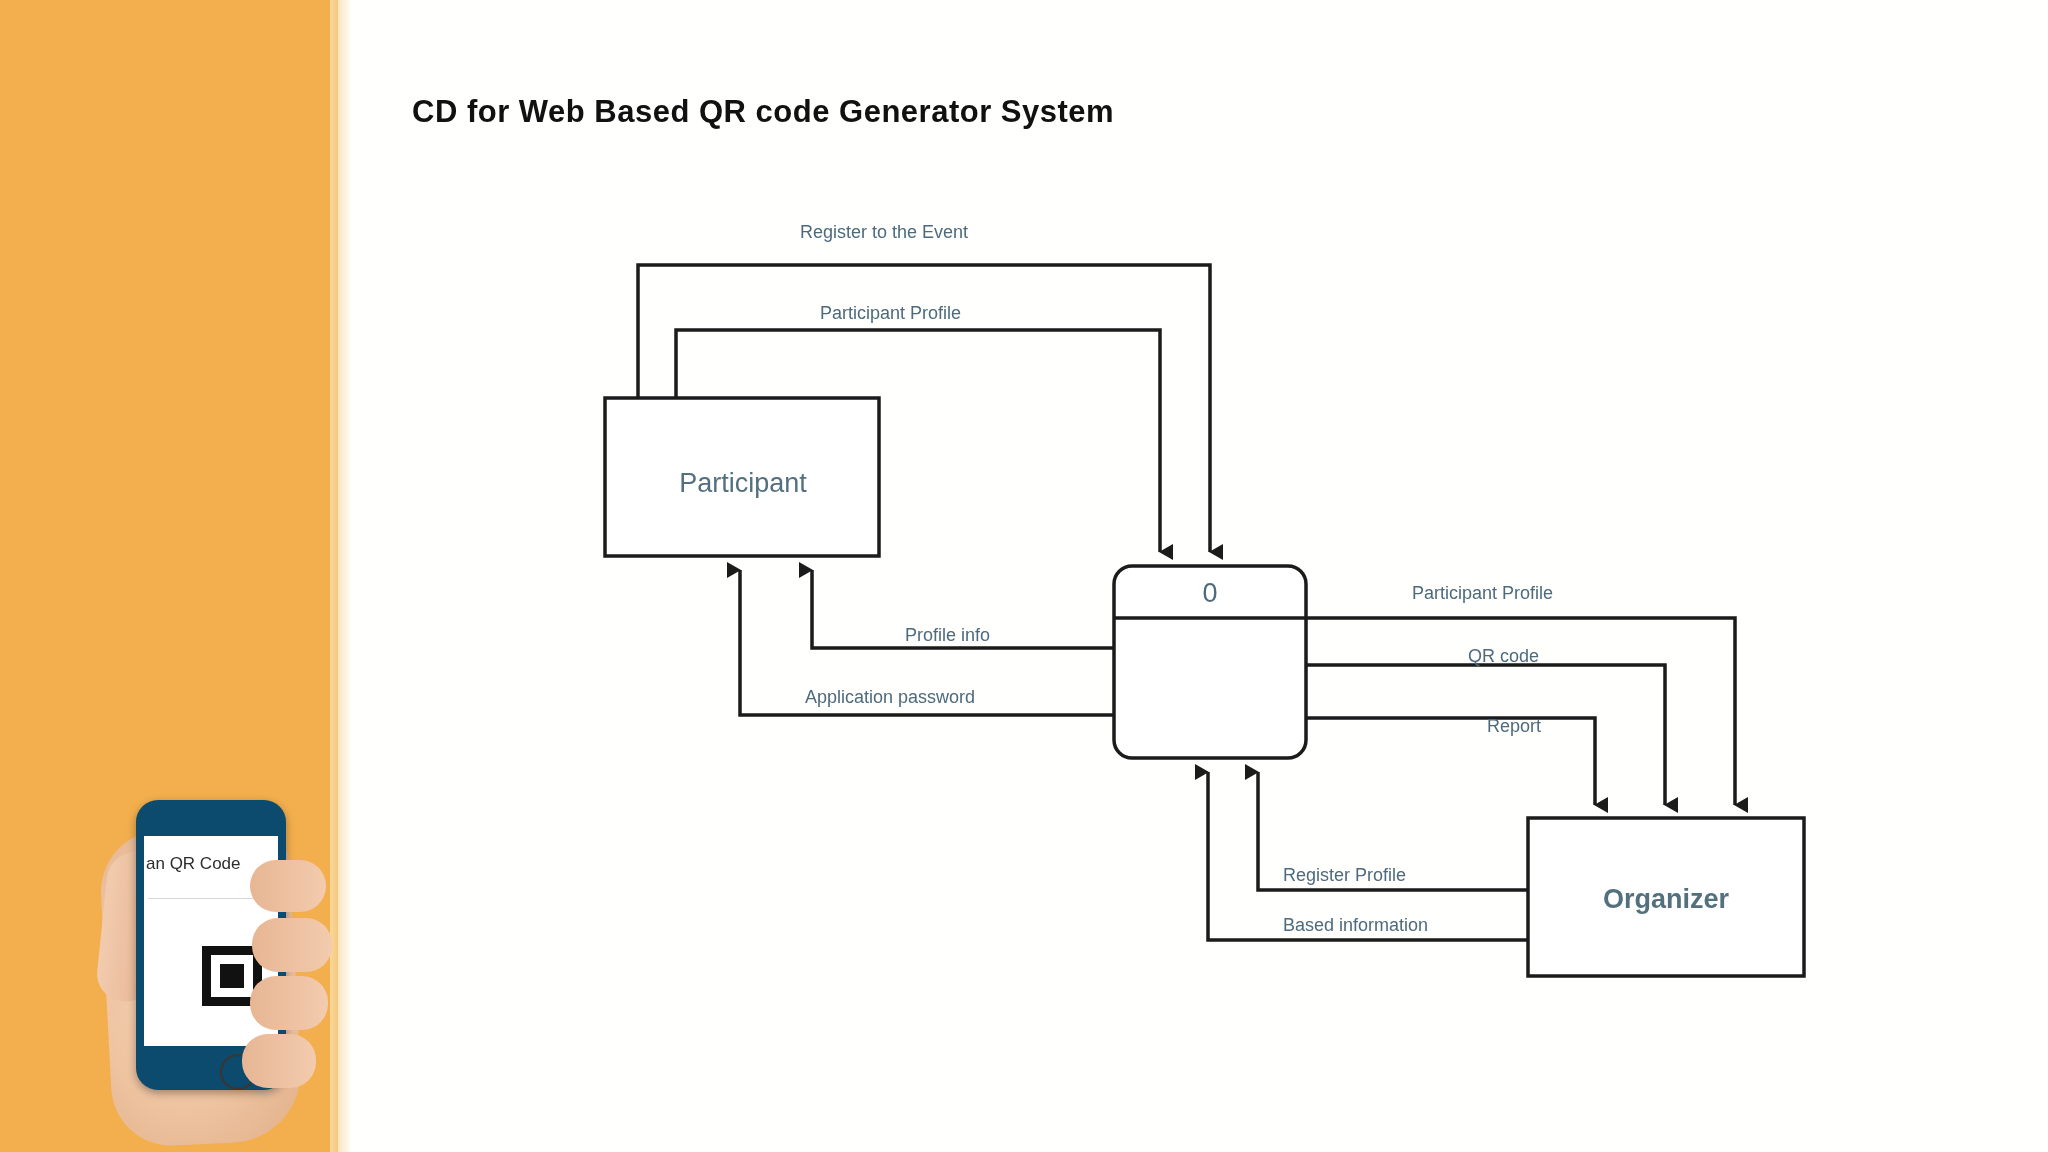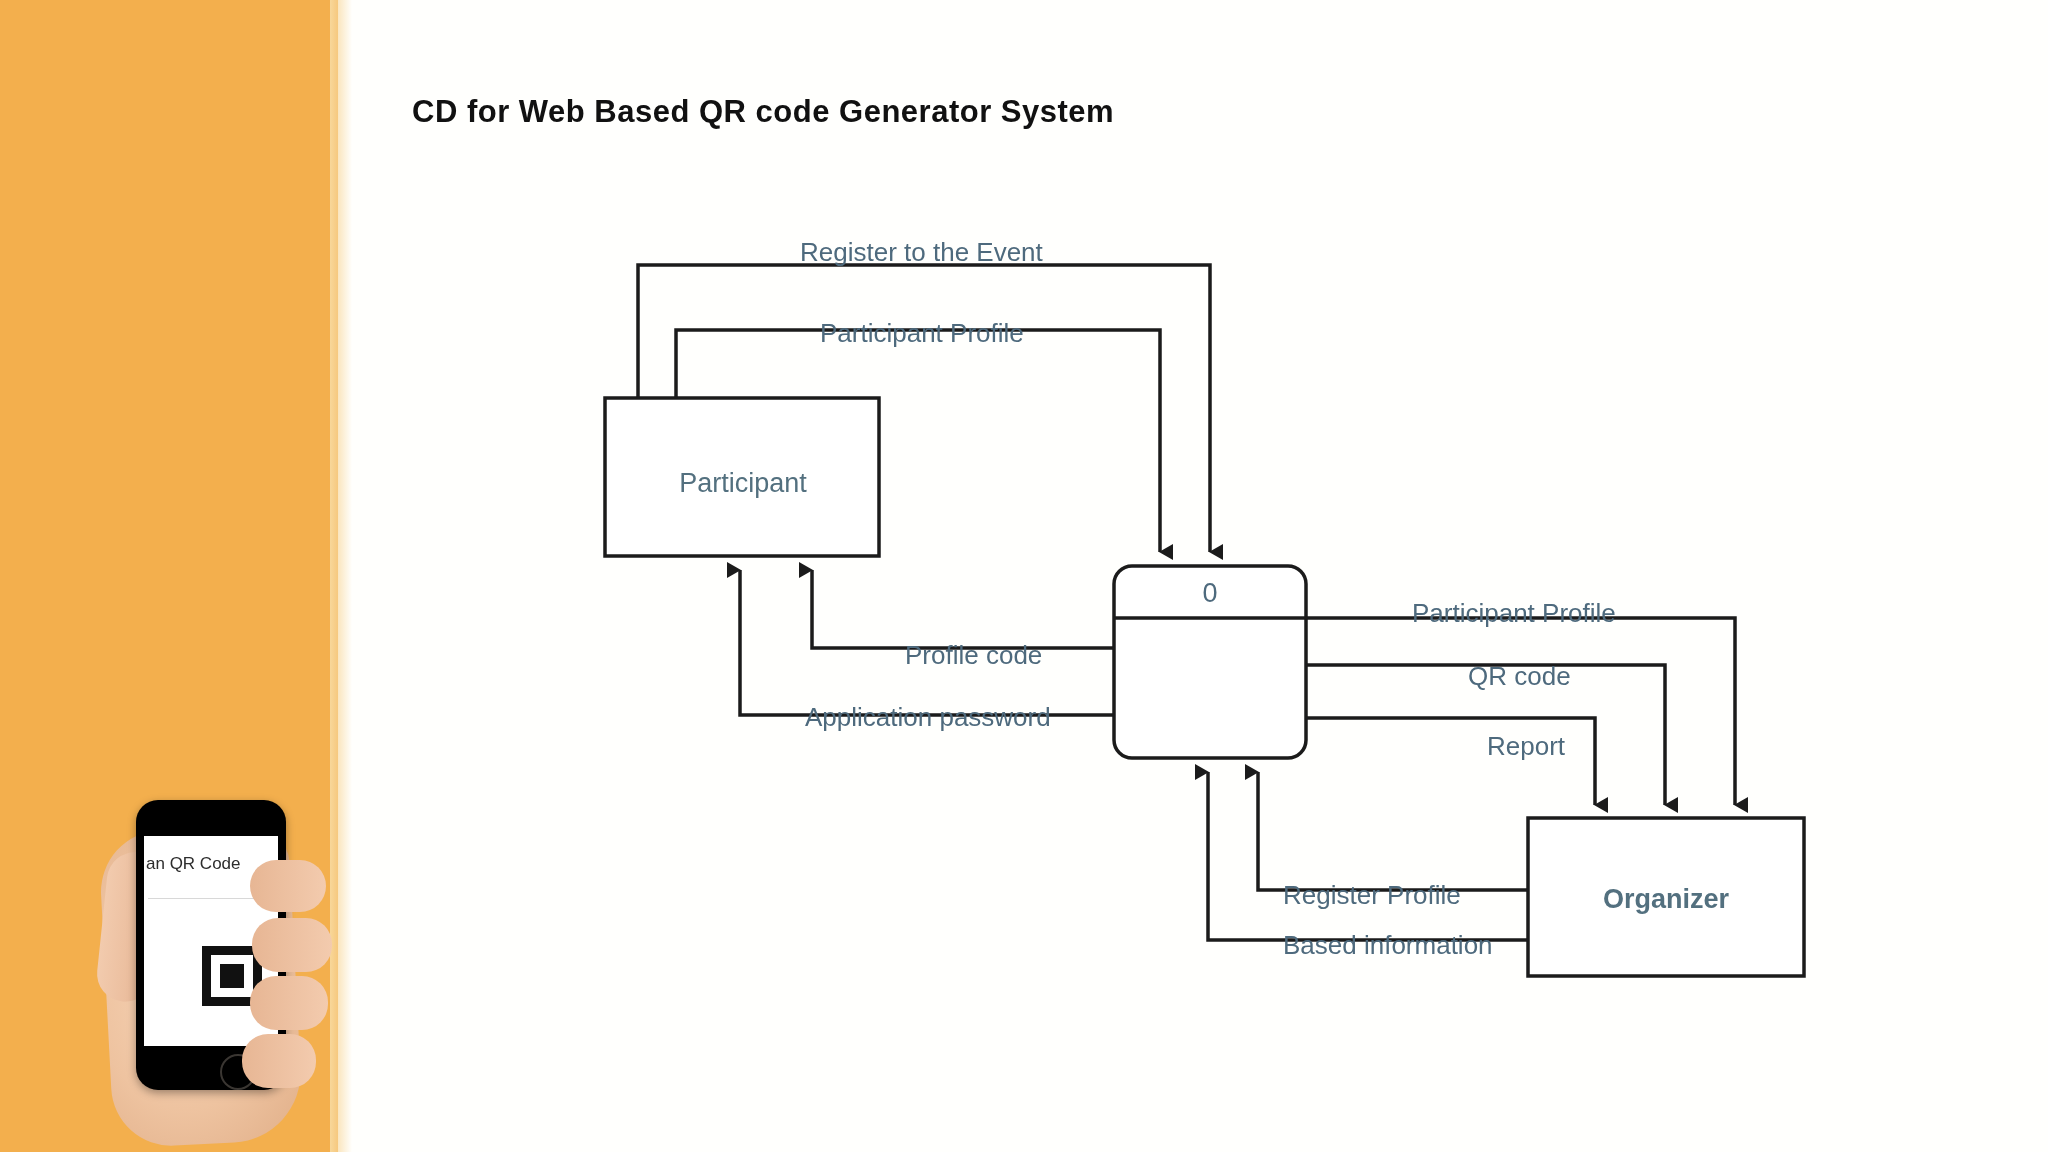--- a/index.html
+++ b/index.html
@@ -40,21 +40,21 @@
   .f2{left:152px;top:128px;width:80px;height:54px;}
   .f3{left:150px;top:186px;width:78px;height:54px;}
   .f4{left:142px;top:244px;width:74px;height:54px;}
   .thumb{
     position:absolute;left:2px;top:62px;width:56px;height:150px;
     background:linear-gradient(to right,#f2cbae,#e6b492);
     border-radius:30px;transform:rotate(6deg);
   }
   .phone-body{
     position:absolute;left:36px;top:10px;width:150px;height:290px;
-    background:#000000;border-radius:22px;
+    background:#0c4a6e;border-radius:22px;
     box-shadow:0 3px 8px rgba(0,0,0,.35);
   }
   .phone-screen{
     position:absolute;left:8px;top:36px;width:134px;height:210px;
     background:#ffffff;
   }
   .phone-screen-title{
     position:absolute;left:2px;top:18px;width:132px;
     font-size:17px;color:#2d2d2d;white-space:nowrap;
     font-family:"Liberation Sans",sans-serif;
@@ -78,22 +78,22 @@
     position:absolute;left:412px;top:50px;
     font-size:31px;font-weight:bold;color:#111;
     letter-spacing:.5px;white-space:nowrap;margin-top:44px;
   }
 
   
   .diagram{position:absolute;left:0;top:0;width:2048px;height:1152px;}
   .diagram svg{position:absolute;left:0;top:0;}
 
   .flow-label{
-    position:absolute;color:#4e6a7d;font-size:26px;
-    white-space:nowrap;font-family:"Liberation Sans",sans-serif;margin-top:15px;
+    position:absolute;color:#4e6a7d;font-size:18px;
+    white-space:nowrap;font-family:"Liberation Sans",sans-serif;
   }
   .entity-label{
     position:absolute;color:#53707f;font-size:27px;
     white-space:nowrap;text-align:center;
   }
   .proc-num{
     position:absolute;color:#4e6a7d;font-size:27px;text-align:center;
   }
   .proc-line{
     position:absolute;color:#53707f;font-size:27px;text-align:center;
@@ -178,21 +178,21 @@
 
     <div class="proc-num" style="left:1114px;top:578px;width:192px;">0</div>
     <div class="proc-line" style="left:1114px;top:638px;">Web Based</div>
     <div class="proc-line" style="left:1114px;top:673px;">QR code</div>
     <div class="proc-line" style="left:1114px;top:708px;">System</div>
 
     <div class="flow-label" style="left:800px;top:222px;">Register to the Event</div>
 
     <div class="flow-label" style="left:820px;top:303px;">Participant Profile</div>
 
-    <div class="flow-label" style="left:905px;top:625px;">Profile code</div>
+    <div class="flow-label" style="left:905px;top:625px;">Profile info</div>
 
     <div class="flow-label" style="left:805px;top:687px;">Application password</div>
 
     <div class="flow-label" style="left:1412px;top:583px;">Participant Profile</div>
 
     <div class="flow-label" style="left:1468px;top:646px;">QR code</div>
 
     <div class="flow-label" style="left:1487px;top:716px;">Report</div>
 
     <div class="flow-label" style="left:1283px;top:865px;">Register Profile</div>

